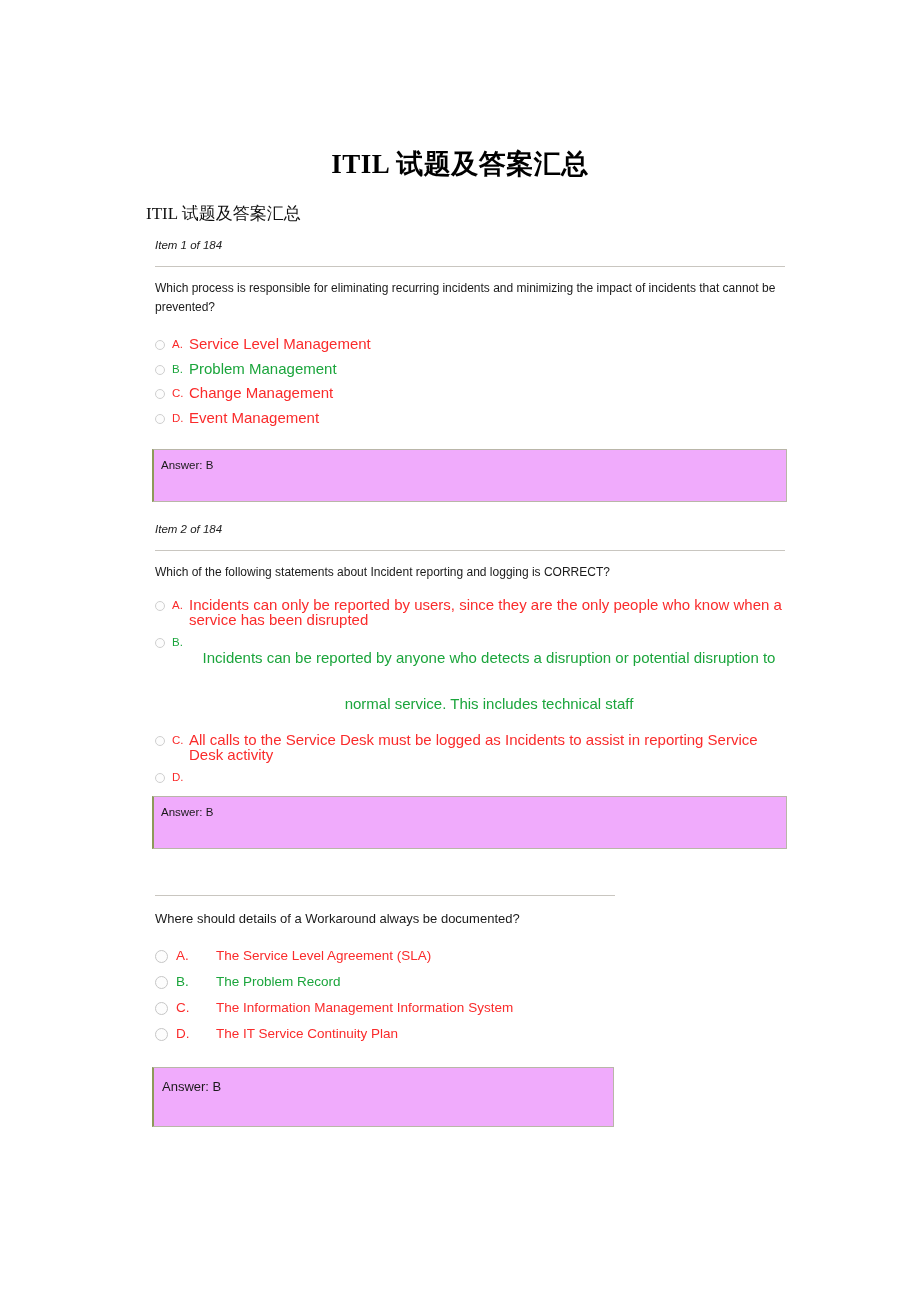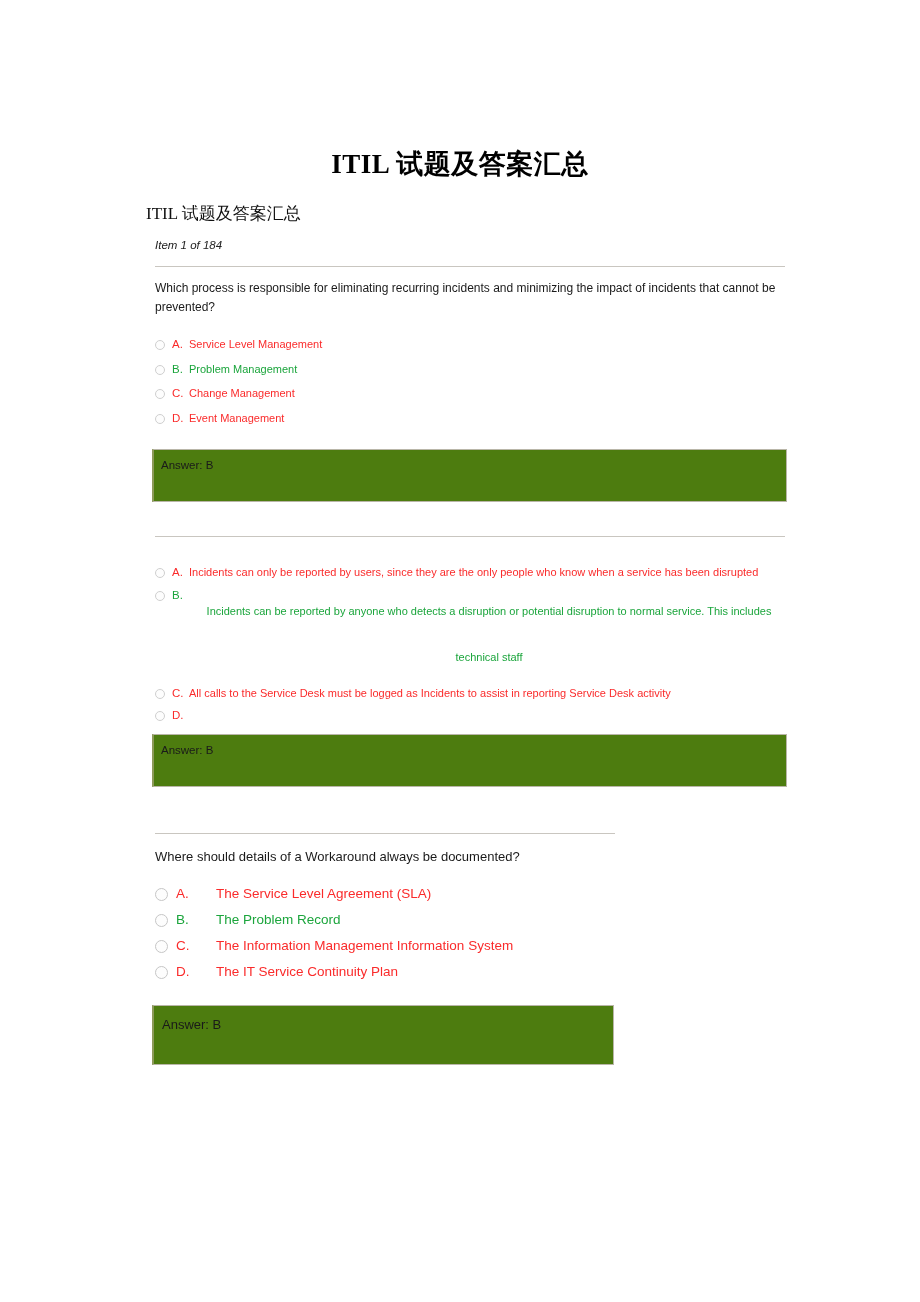--- a/index.html
+++ b/index.html
@@ -112,41 +112,41 @@
     background: #fdfdfd;
     margin-top: 3px;
     margin-right: 7px;
   }
   .opt-letter {
     flex: 0 0 auto;
     width: 17px;
     font-size: 11.5px;
   }
   .opt-text {
-    font-size: 11px;
+    font-size: 15px;
     line-height: 14.5px;
     max-width: 600px;
   }
 
   
   .options.big .radio {
     width: 11px; height: 11px; margin-top: 3px; margin-right: 8px;
     border: 1px solid #c6c6c6;
   }
   .options.big .opt-letter { width: 20px; font-size: 13.5px; }
   .options.big .opt-text   { font-size: 13.5px; line-height: 18px; margin-left: 20px; }
   .options.big .opt        { line-height: 18px; }
 
   .red   { color: #fa2b2b; }
   .green { color: #1ba53c; }
 
   
   .answer-box {
     margin-left: 152px;
-    background: #4d7c0f;
+    background: #f0abfc;
     border: 1px solid #b9b6a8;
     border-left: 2px solid #8d9a5a;
     box-sizing: border-box;
     font-size: 11.5px;
     color: #1a1a1a;
     padding: 9px 0 0 7px;
   }
   .answer-box.wide   { width: 635px; height: 53px; }
   .answer-box.narrow { width: 462px; height: 60px; font-size: 13px; padding-top: 11px; padding-left: 8px; }
 
@@ -203,23 +203,25 @@
           <span class="opt-text red">Event Management</span>
         </div>
       </div>
       <div class="sp24"></div>
       <div class="answer-box wide">Answer: B</div>
     </div>
 
     <div class="sp20"></div>
 
     <div class="qblock">
+      <div class="item-label">Item 2 of 184</div>
       <div class="sp14"></div>
       <div class="rule wide"></div>
       <div class="sp12"></div>
+      <div class="qtext">Which of the following statements about Incident reporting and logging is CORRECT?</div>
       <div class="sp16"></div>
       <div class="options">
         <div class="opt">
           <span class="radio"></span>
           <span class="opt-letter red">A.</span>
           <span class="opt-text red">Incidents can only be reported by users, since they are the only people who know when a service has been disrupted</span>
         </div>
         <div class="sp8"></div>
         <div class="opt">
           <span class="radio"></span>

